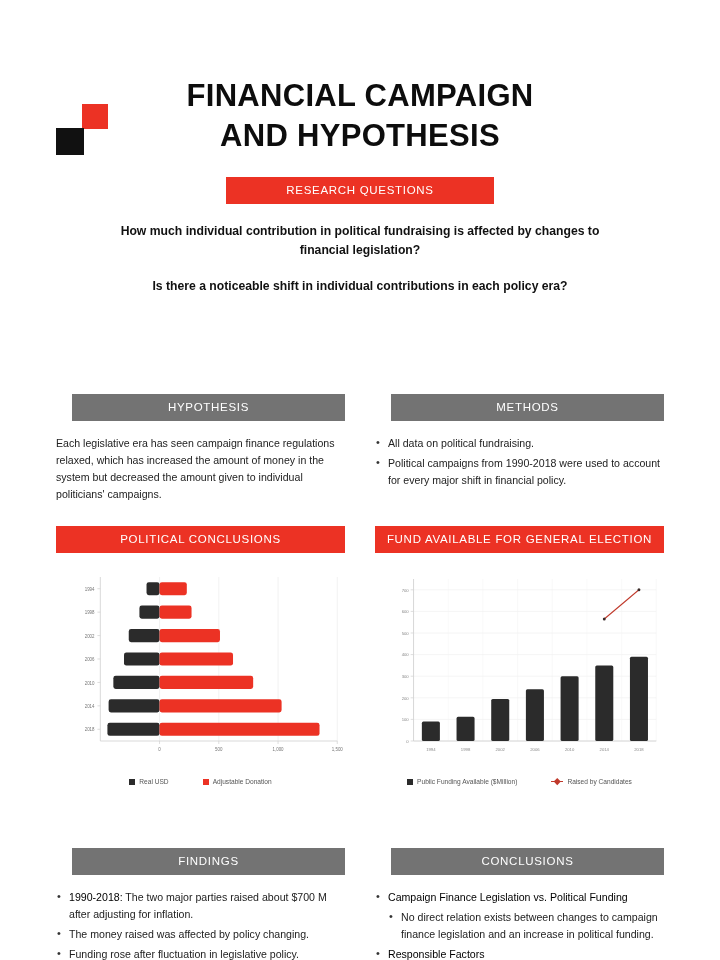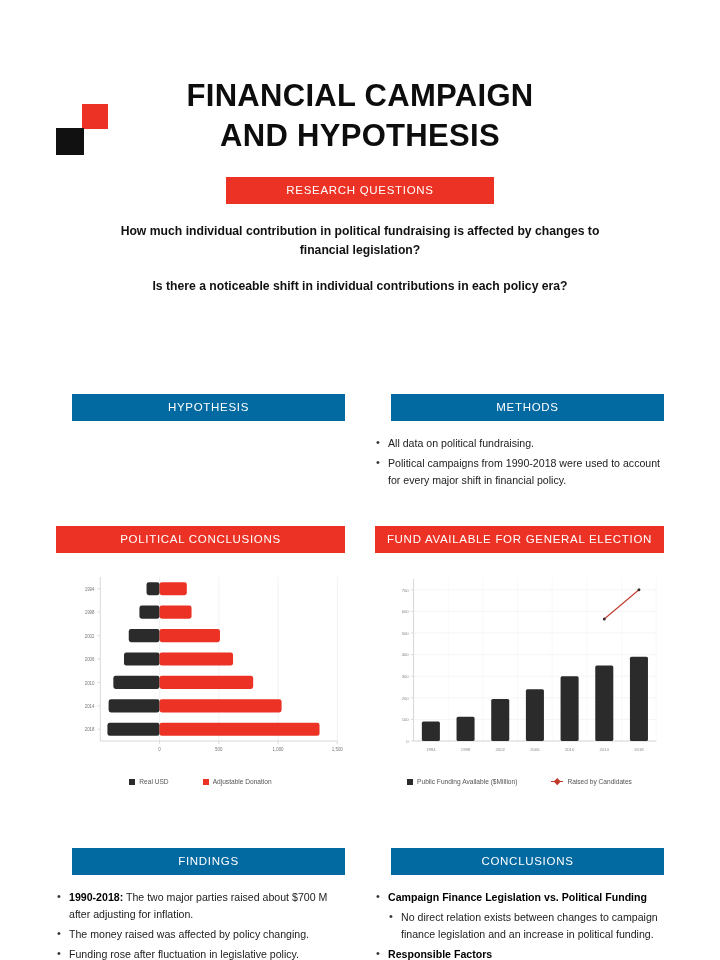--- a/index.html
+++ b/index.html
@@ -24,21 +24,21 @@
     letter-spacing: .3px; color: #0d0d0d;
   }
   .title .l2 { display: block; }
 
   
   .chip {
     display: block; text-align: center; color: #ffffff;
     font-size: 11.5px; letter-spacing: .7px; padding: 7px 0 8px;
   }
   .chip.red   { background: #ec3224; }
-  .chip.black { background: #0369a1; margin-left: 16px; }
+  .chip.black { background: #737373; margin-left: 16px; }
 
   .rq-chip { width: 268px; margin: 22px auto 0; }
 
   .rq-text {
     width: 520px; margin: 18px auto 0; text-align: center;
     font-size: 12.2px; font-weight: bold; line-height: 1.55; color: #111;
   }
   .rq-text p + p { margin-top: 17px; }
 
   
@@ -56,21 +56,21 @@
   ul.bul { list-style: none; margin-top: 14px; }
   ul.bul li {
     position: relative; padding-left: 13px;
     font-size: 10.6px; line-height: 1.62; color: #222; margin-bottom: 3px;
   }
   ul.bul li::before {
     content: "•"; position: absolute; left: 1px; top: -1px; font-size: 11px; color: #333;
   }
   ul.bul li.sub { padding-left: 26px; }
   ul.bul li.sub::before { left: 14px; }
-  ul.bul li b { font-weight: bold; color: #000; }
+  ul.bul li b { font-weight: normal; color: #000; }
 
   
   .chart-box { margin-top: 16px; background: #fff; }
   .chart-area { position: relative; width: 100%; height: 200px; }
   svg { display: block; width: 100%; height: 100%; }
 
   .legend {
     display: flex; justify-content: center; gap: 34px;
     margin-top: 9px; font-size: 6.6px; color: #555;
   }
@@ -106,20 +106,21 @@
 
   <div class="chip red rq-chip">RESEARCH QUESTIONS</div>
   <div class="rq-text">
     <p>How much individual contribution in political fundraising is affected by changes to financial legislation?</p>
     <p>Is there a noticeable shift in individual contributions in each policy era?</p>
   </div>
 
   <div class="cols row-info" style="position:absolute;">
     <div class="col">
       <div class="chip black">HYPOTHESIS</div>
+      <p class="body-text">Each legislative era has seen campaign finance regulations relaxed, which has increased the amount of money in the system but decreased the amount given to individual politicians' campaigns.</p>
     </div>
     <div class="col">
       <div class="chip black">METHODS</div>
       <ul class="bul" id="methods-list">
           <li>All data on political fundraising.</li>
           <li>Political campaigns from 1990-2018 were used to account for every major shift in financial policy.</li>
         </ul>
     </div>
   </div>
 

